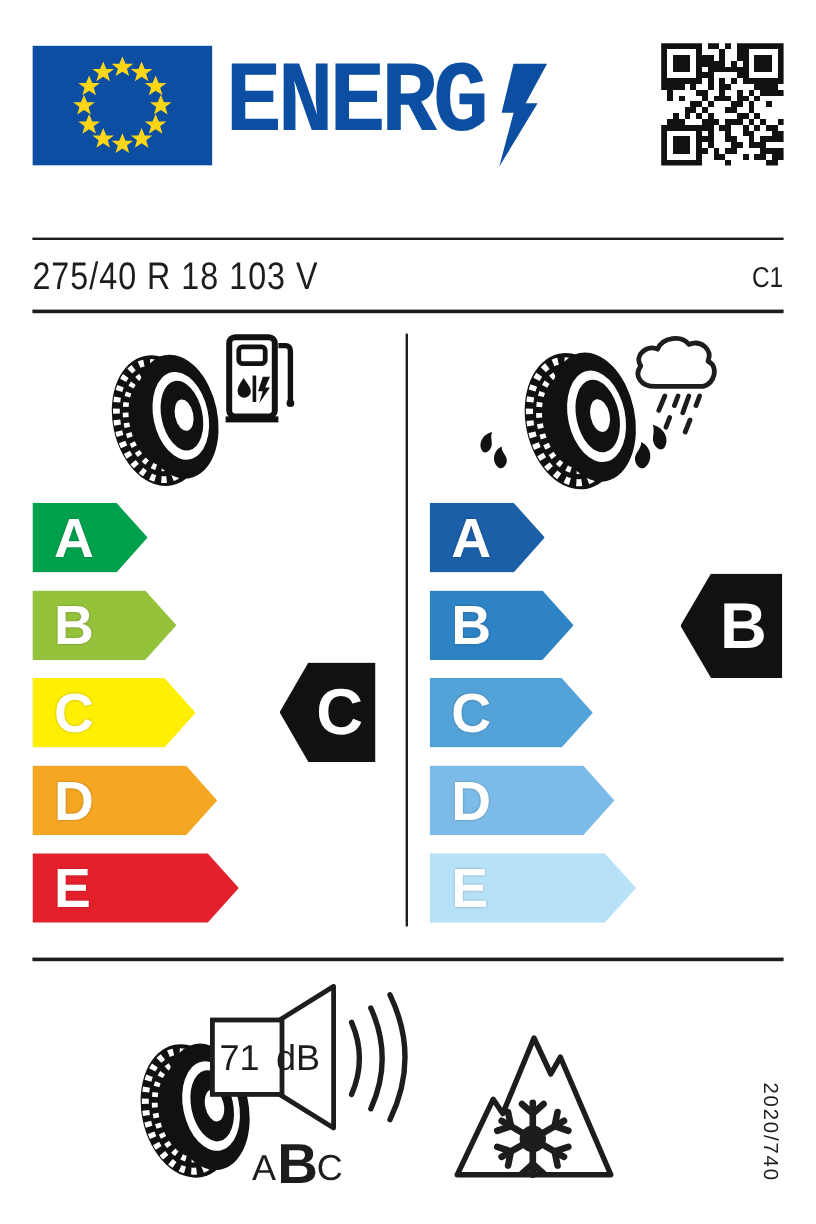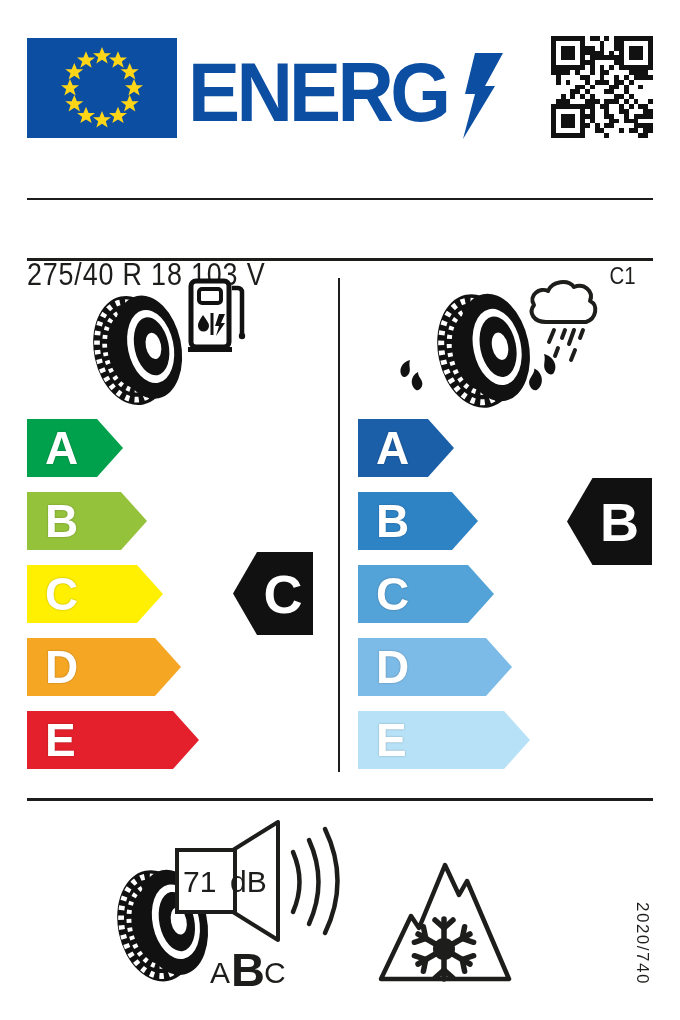--- a/index.html
+++ b/index.html
@@ -1,34 +1,34 @@
 <!DOCTYPE html>
 <html><head>
 <meta charset="utf-8">
 <style>
   html,body{margin:0;padding:0;background:#fff;}
   body{font-family:"Liberation Sans",sans-serif;color:#1d1d1b;}
   .label{position:relative;width:680px;height:1020px;background:#fff;overflow:hidden;}
 
   
   .eu-flag{position:absolute;left:27px;top:38px;width:150px;height:100px;}
-  .energ-logo{position:absolute;left:188px;top:44px;display:flex;align-items:center;}
+  .energ-logo{position:absolute;left:188px;top:44px;display:flex;align-items:flex-start;font-family:Liberation Mono, monospace;}
   .energ-text{font-size:84px;font-weight:bold;color:#0b4ea2;letter-spacing:-4px;line-height:86px;
     display:inline-block;transform:scaleX(.93);transform-origin:left top;}
   .bolt{margin-left:-6px;margin-top:9px;}
   .qr{position:absolute;left:551px;top:36px;width:102px;height:102px;}
 
   .brand-row{position:absolute;left:27px;right:27px;top:164px;height:30px;}
   .brand{position:absolute;left:0;top:0;font-size:25px;letter-spacing:1px;display:inline-block;
     transform:scaleX(.82);transform-origin:left top;}
   .product-code{position:absolute;right:0;top:0;font-size:25px;letter-spacing:1px;display:inline-block;
     transform:scaleX(.85);transform-origin:right top;}
   .hline1{position:absolute;left:27px;right:27px;top:198px;height:2px;background:#1d1d1b;}
 
-  .size-row{position:absolute;left:27px;right:44px;top:212px;height:44px;margin-top:44px;}
+  .size-row{position:absolute;left:27px;right:27px;top:212px;height:44px;}
   .tire-size{position:absolute;left:0;top:0;font-size:32px;letter-spacing:1px;display:inline-block;
     transform:scaleX(.84);transform-origin:left top;}
   .tire-class{position:absolute;right:0;top:6px;font-size:24px;display:inline-block;
     transform:scaleX(.85);transform-origin:right top;}
   .hline2{position:absolute;left:27px;right:27px;top:258px;height:3px;background:#1d1d1b;}
 
   
   .main{position:absolute;left:0;top:262px;width:680px;height:536px;}
   .vdivider{position:absolute;left:338px;top:16px;width:2px;height:494px;background:#1d1d1b;}
   .icon-group{position:absolute;}

